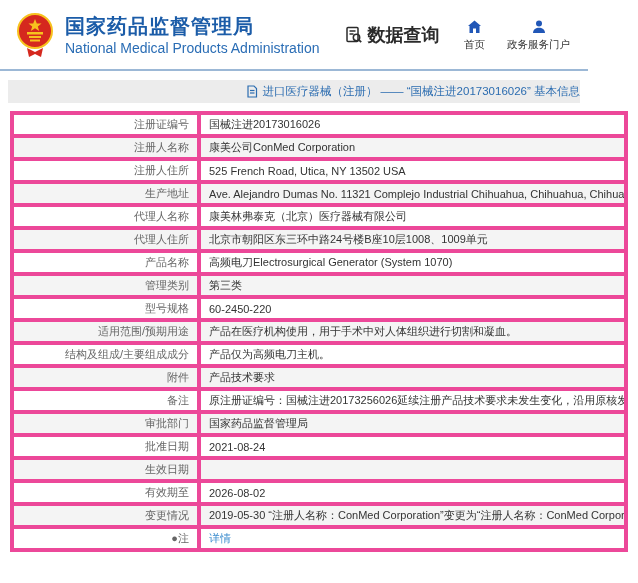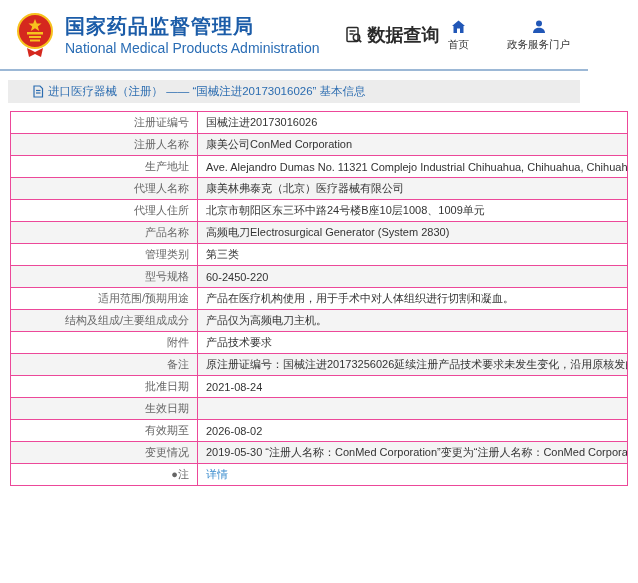--- a/index.html
+++ b/index.html
@@ -26,43 +26,43 @@
     letter-spacing: 1px; line-height: 24px;
   }
   .brand-en { font-size: 14px; color: #2a6db5; margin-top: 2px; }
 
   .nav-data-query {
     display: flex; align-items: center; margin-left: 26px;
     font-size: 18px; font-weight: bold; color: #2b2b2b; cursor: pointer;
   }
   .nav-data-query .dq-icon { margin-right: 4px; display: inline-flex; }
 
-  .header-right { margin-left: auto; display: flex; gap: 38px; }
+  .header-right { margin-left: auto; display: flex; gap: 22px; }
   .hnav-item {
     display: flex; flex-direction: column; align-items: center;
     font-size: 10.5px; color: #333; text-decoration: none; cursor: pointer;
   }
   .hnav-item .icn { height: 16px; display: flex; align-items: flex-end; margin-bottom: 4px; }
 
   
   .breadcrumb {
     margin: 9px 8px 0 8px; height: 23px;
     background: #ececec; display: flex; align-items: center;
-    padding: 0 24px; font-size: 11.5px; color: #2b6cb0;
+    padding: 0 0; font-size: 11.5px; color: #2b6cb0; justify-content: flex-end;
   }
   .bc-icon { display: inline-flex; margin-right: 4px; }
 
   
   .info-table {
     margin: 8px 10px 0 10px; width: 618px;
     border-collapse: collapse; table-layout: fixed;
     font-size: 11px;
   }
   .info-table td {
-    border: 1px solid #ec4899; height: 22px;
+    border: 4px solid #ec4899; height: 22px;
     padding: 2px 8px; vertical-align: middle;
     overflow: hidden; white-space: nowrap;
   }
   .info-table tr:nth-child(even) td { background: #f4f4f4; }
   .info-table td.label {
     width: 187px; text-align: right; color: #666;
   }
   .info-table td.value { color: #333; }
   .detail-link { color: #3c8dce; text-decoration: none; cursor: pointer; text-align: right; }
 </style>
@@ -138,34 +138,38 @@
     <tbody id="info-tbody">
         <tr>
           <td class="label">注册证编号</td>
           <td class="value">国械注进20173016026</td>
         </tr>
         <tr>
           <td class="label">注册人名称</td>
           <td class="value">康美公司ConMed Corporation</td>
         </tr>
         <tr>
+          <td class="label">注册人住所</td>
+          <td class="value">525 French Road, Utica, NY 13502 USA</td>
+        </tr>
+        <tr>
           <td class="label">生产地址</td>
           <td class="value">Ave. Alejandro Dumas No. 11321 Complejo Industrial Chihuahua, Chihuahua,   Chihuahua,  31136 Mexico</td>
         </tr>
         <tr>
           <td class="label">代理人名称</td>
           <td class="value">康美林弗泰克（北京）医疗器械有限公司</td>
         </tr>
         <tr>
           <td class="label">代理人住所</td>
           <td class="value">北京市朝阳区东三环中路24号楼B座10层1008、1009单元</td>
         </tr>
         <tr>
           <td class="label">产品名称</td>
-          <td class="value">高频电刀Electrosurgical Generator (System 2830)</td>
+          <td class="value">高频电刀Electrosurgical Generator (System 1070)</td>
         </tr>
         <tr>
           <td class="label">管理类别</td>
           <td class="value">第三类</td>
         </tr>
         <tr>
           <td class="label">型号规格</td>
           <td class="value">60-2450-220</td>
         </tr>
         <tr>
@@ -178,20 +182,24 @@
         </tr>
         <tr>
           <td class="label">附件</td>
           <td class="value">产品技术要求</td>
         </tr>
         <tr>
           <td class="label">备注</td>
           <td class="value">原注册证编号：国械注进20173256026延续注册产品技术要求未发生变化，沿用原核发的产品技术要求。</td>
         </tr>
         <tr>
+          <td class="label">审批部门</td>
+          <td class="value">国家药品监督管理局</td>
+        </tr>
+        <tr>
           <td class="label">批准日期</td>
           <td class="value">2021-08-24</td>
         </tr>
         <tr>
           <td class="label">生效日期</td>
           <td class="value"></td>
         </tr>
         <tr>
           <td class="label">有效期至</td>
           <td class="value">2026-08-02</td>

